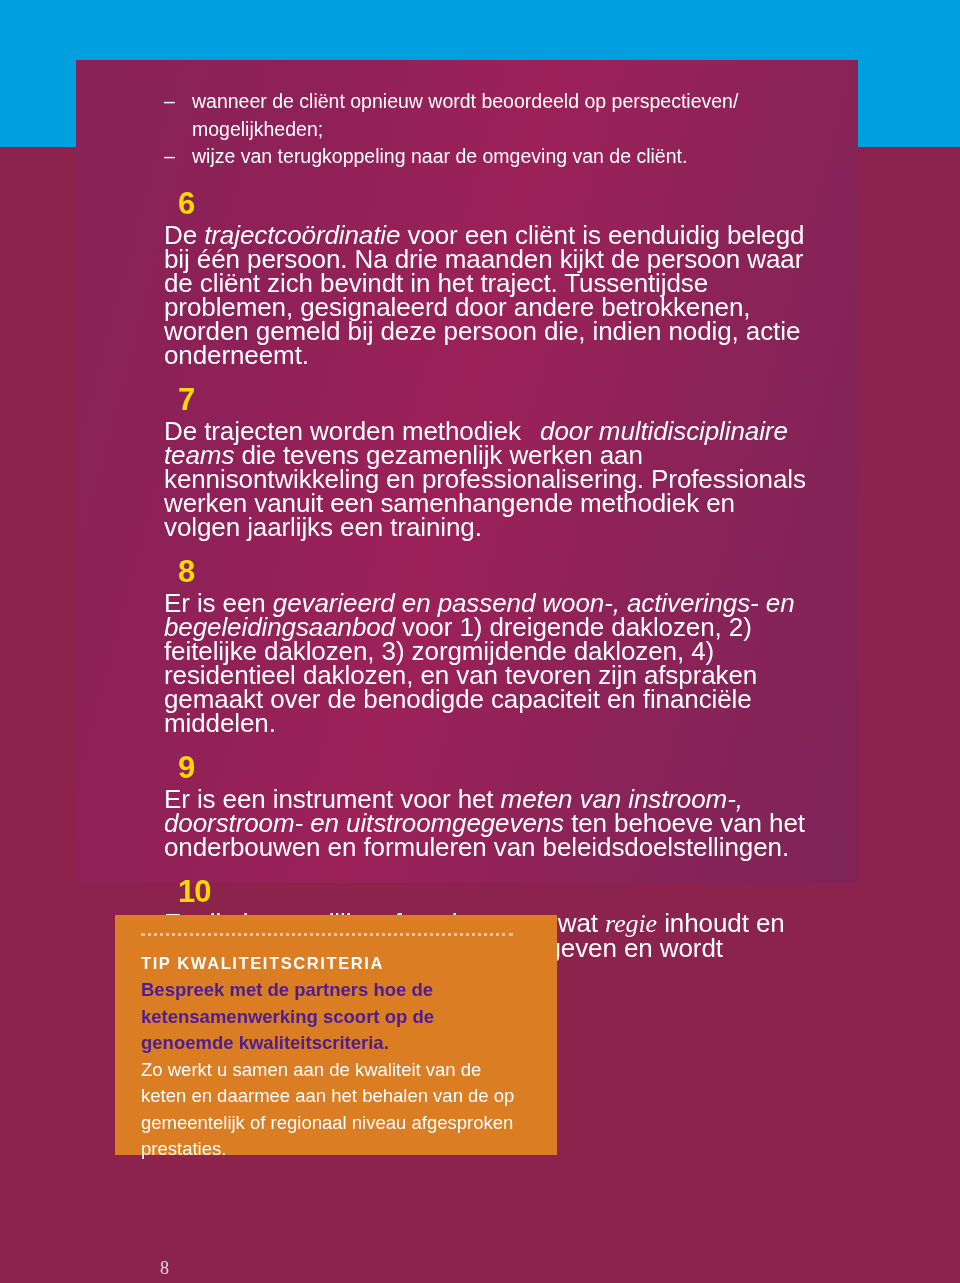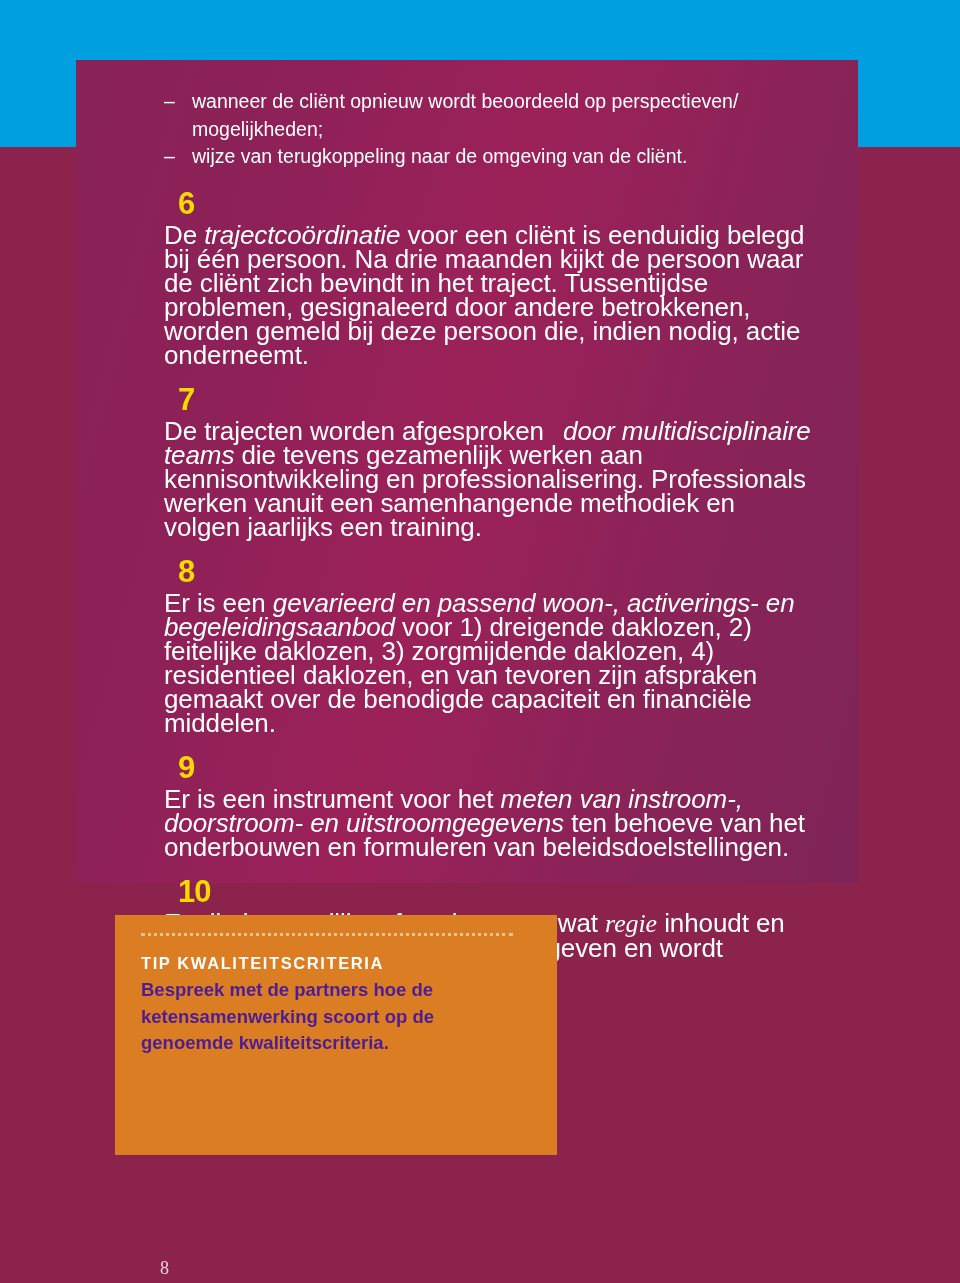--- a/index.html
+++ b/index.html
@@ -149,21 +149,21 @@
     </li>
   </ul>
 
   <div class="block">
     <div class="num">6</div>
     <p class="para"><span>De </span><span class="it" style="font-style: italic;">trajectcoördinatie</span><span> voor een cliënt is eenduidig belegd bij één persoon. Na drie maanden kijkt de persoon waar de cliënt zich bevindt in het traject. Tussentijdse problemen, gesignaleerd door andere betrokkenen, worden gemeld bij deze persoon die, indien nodig, actie onderneemt.</span></p>
   </div>
 
   <div class="block">
     <div class="num">7</div>
-    <p class="para"><span>De trajecten worden afgesproken </span><span class="it" style="font-style: italic; margin-left: 12px;">door multidisciplinaire teams</span><span> die tevens gezamenlijk werken aan kennisontwikkeling en professionalisering. Professionals werken vanuit een samenhangende methodiek en volgen jaarlijks een training.</span></p>
+    <p class="para"><span>De trajecten worden methodiek </span><span class="it" style="font-style: italic; margin-left: 12px;">door multidisciplinaire teams</span><span> die tevens gezamenlijk werken aan kennisontwikkeling en professionalisering. Professionals werken vanuit een samenhangende methodiek en volgen jaarlijks een training.</span></p>
   </div>
 
   <div class="block">
     <div class="num">8</div>
     <p class="para"><span>Er is een </span><span class="it" style="font-style: italic;">gevarieerd en passend woon-, activerings- en begeleidingsaanbod</span><span> voor 1) dreigende daklozen, 2) feitelijke daklozen, 3) zorgmijdende daklozen, 4) residentieel daklozen, en van tevoren zijn afspraken gemaakt over de benodigde capaciteit en financiële middelen.</span></p>
   </div>
 
   <div class="block">
     <div class="num">9</div>
     <p class="para"><span>Er is een instrument voor het </span><span class="it" style="font-style: italic;">meten van instroom-, doorstroom- en uitstroomgegevens</span><span> ten behoeve van het onderbouwen en formuleren van beleidsdoelstellingen.</span></p>
@@ -173,15 +173,16 @@
     <div class="num wide">10</div>
     <p class="para"><span>Er zijn bestuurlijke afspraken over wat </span><span class="it" style="font-style: italic; font-family: Liberation Serif, serif;">regie</span><span> inhoudt en hoe cliëntenparticipatie is vormgegeven en wordt vertaald naar prioriteiten.</span></p>
   </div>
 
 </div>
 
 <div id="tip-box">
   <div id="tip-dots"></div>
   <div id="tip-heading">TIP KWALITEITSCRITERIA</div>
   <p class="tip-bold">Bespreek met de partners hoe de ketensamenwerking scoort op de genoemde kwaliteitscriteria.</p>
+  <p class="tip-normal">Zo werkt u samen aan de kwaliteit van de keten en daarmee aan het behalen van de op gemeentelijk of regionaal niveau afgesproken prestaties.</p>
 </div>
 
 <div id="page-number">8</div>
 
 </body></html>

